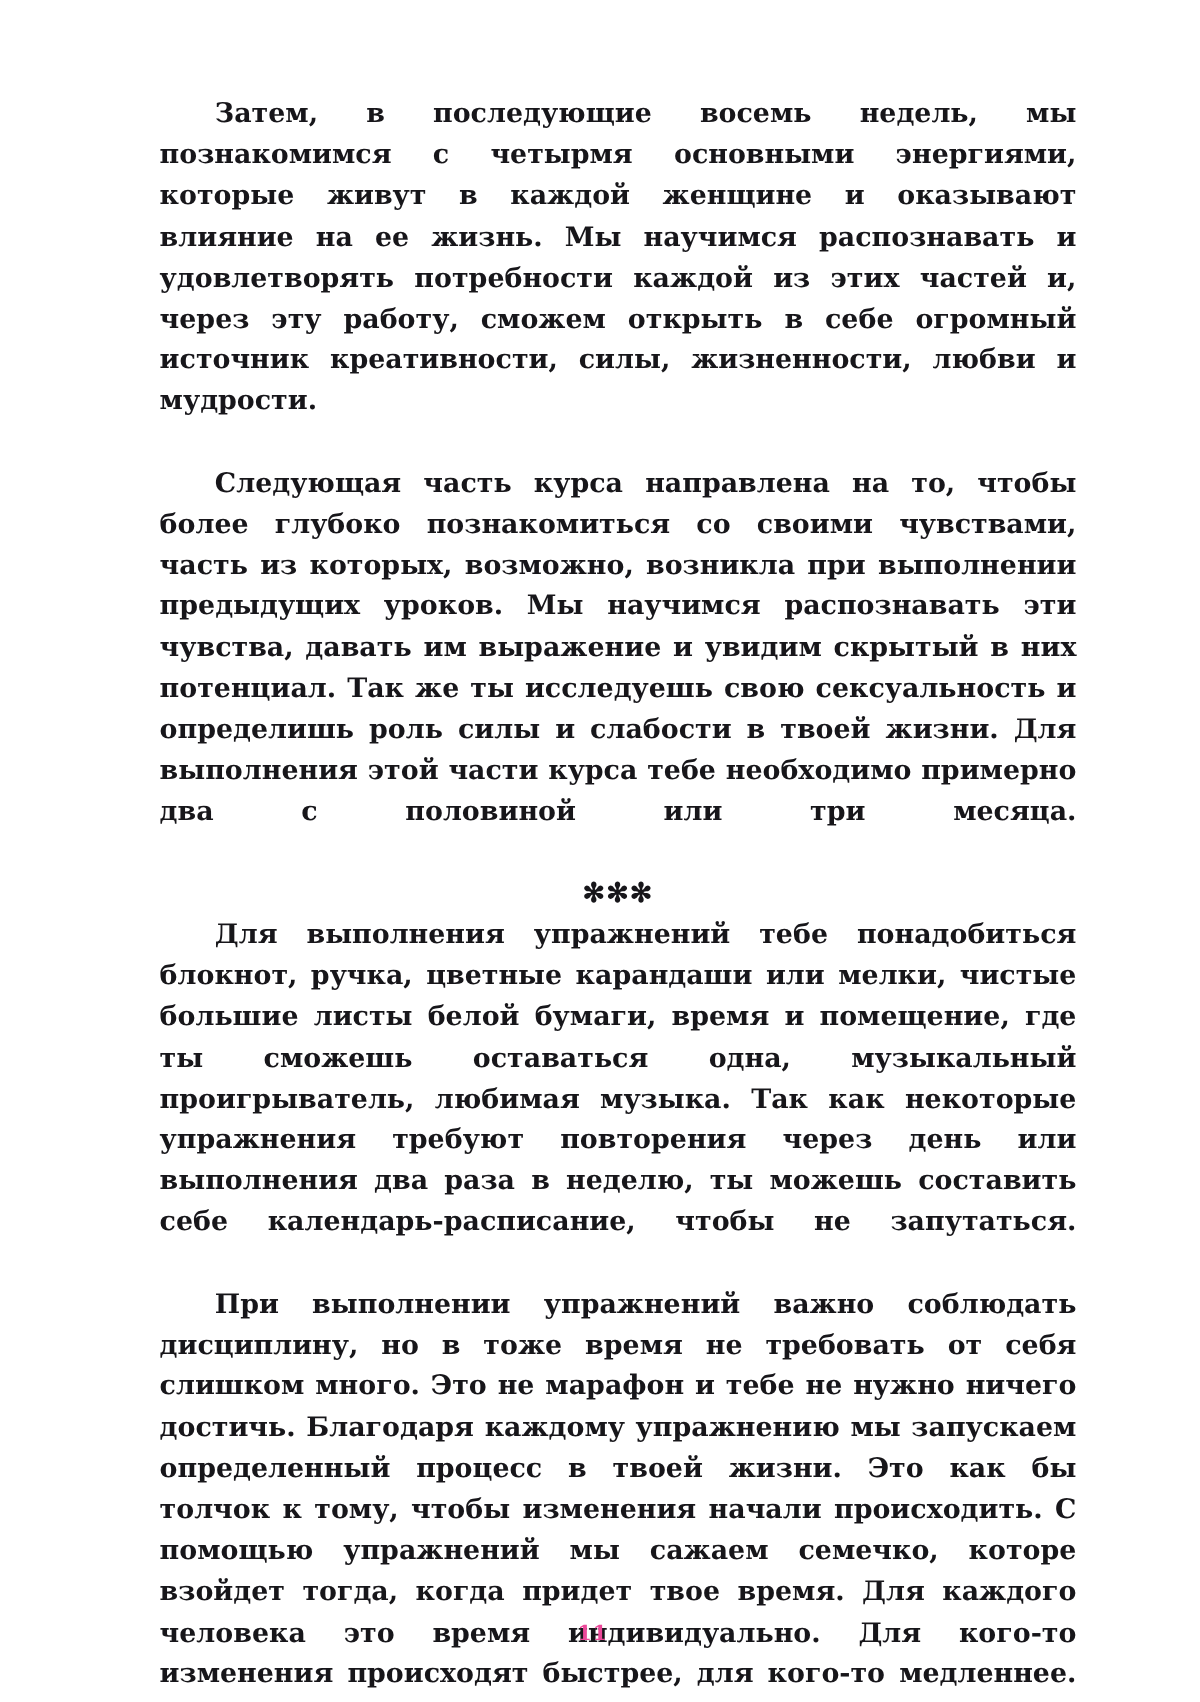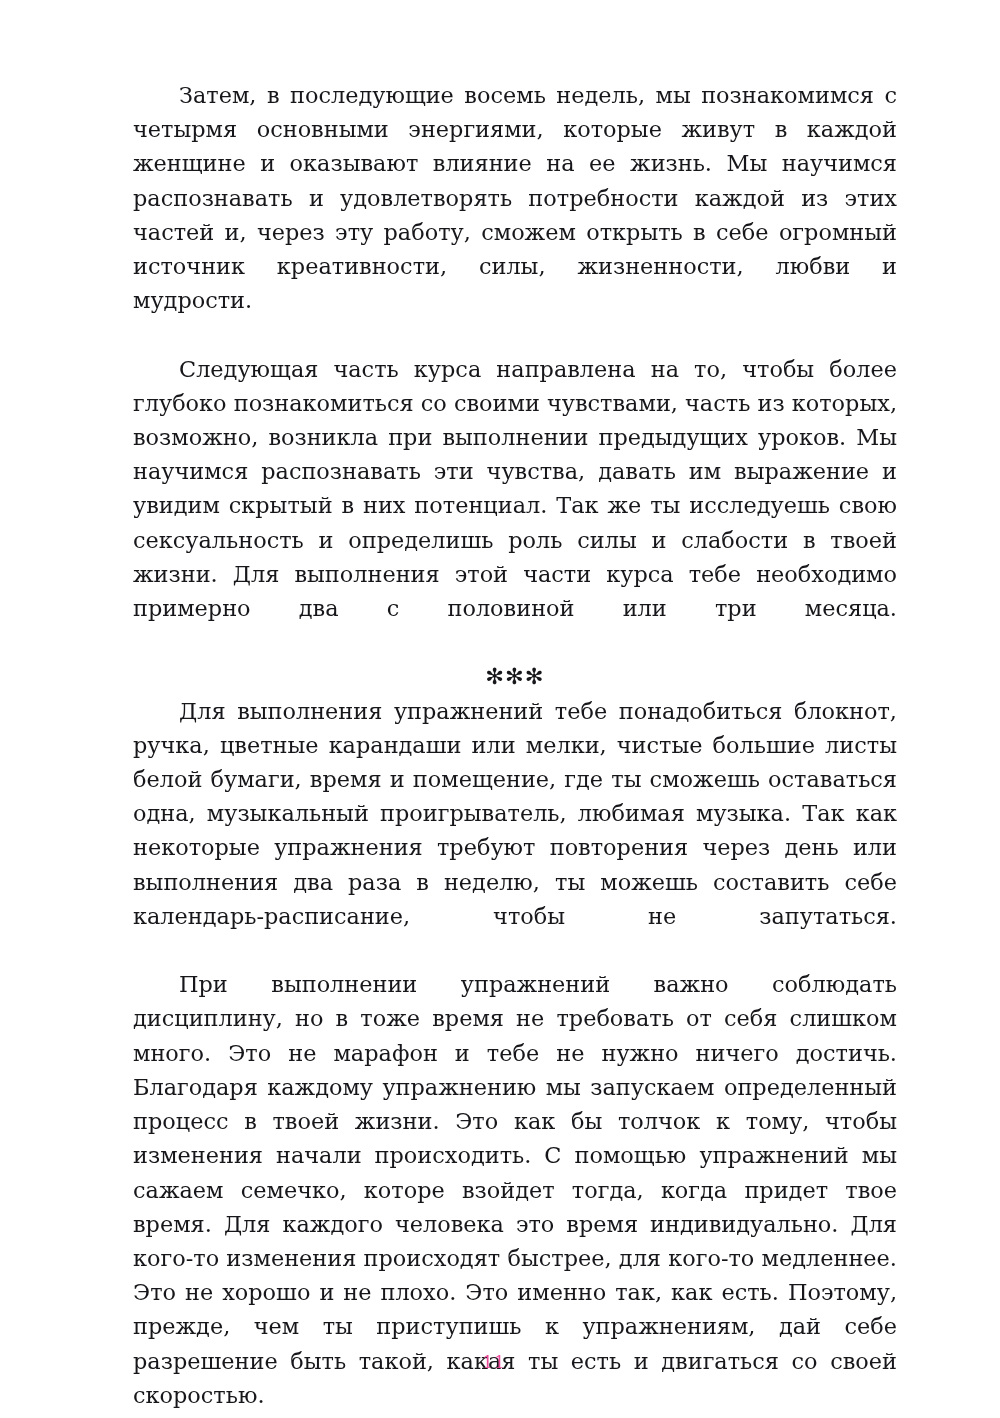--- a/index.html
+++ b/index.html
@@ -10,20 +10,21 @@
   }
 
   .page {
     position: relative;
     width: 1000px;
     height: 1418px;
     margin: 0 auto;
     background: #ffffff;
     overflow: hidden;
     box-sizing: border-box;
+    font-weight: bold;
   }
 
   .text-column {
     position: absolute;
     left: 133px;
     top: 78px;
     width: 764px;
     font-family: "DejaVu Serif", "Liberation Serif", serif;
     font-size: 22.4px;
     line-height: 34.2px;

